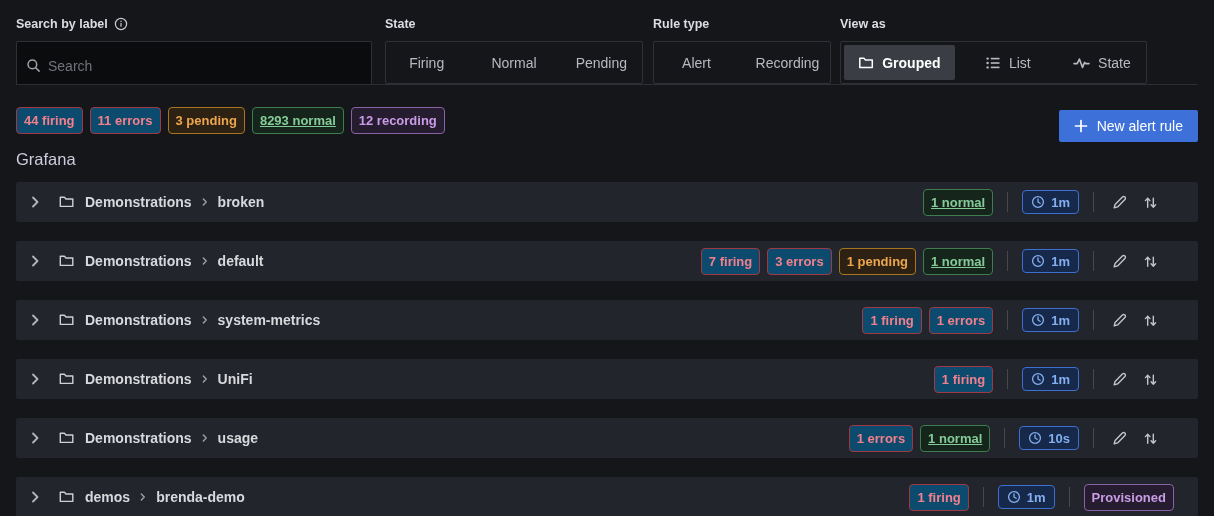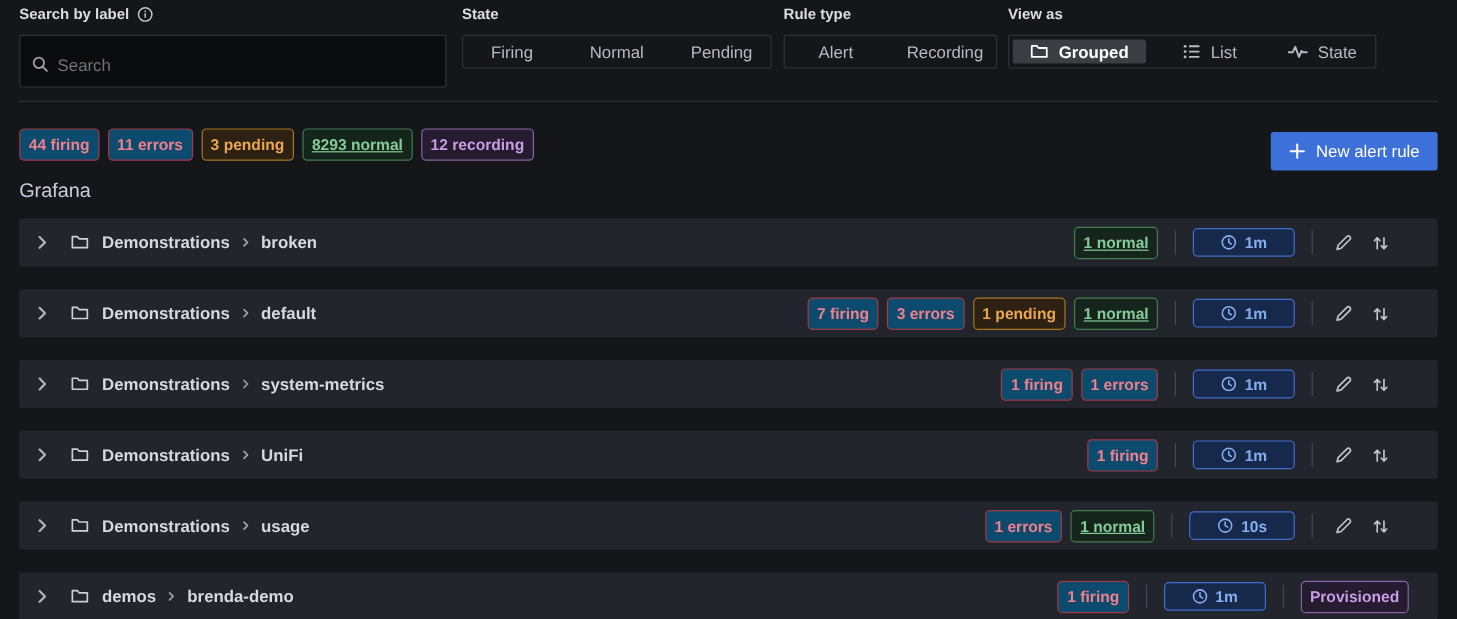--- a/index.html
+++ b/index.html
@@ -10,21 +10,21 @@
     color:#ccccdc;
   }
   .page { position:relative; width:1214px; height:516px; }
 
   
   .filter-bar { position:relative; height:84px; }
   .filter-bar::after {
     content:""; position:absolute; left:16px; right:16px; top:84px;
     height:1px; background:#2c2e33;
   }
-  .filter { position:absolute; top:4px; }
+  .filter { position:absolute; top:16px; }
   .f-search  { left:16px;  width:356px; }
   .f-state   { left:385px; width:258px; }
   .f-rule    { left:653px; width:178px; }
   .f-view    { left:840px; width:307px; }
   .filter-label {
     display:flex; align-items:center; gap:6px;
     font-size:12.5px; font-weight:700; color:#dcdde3; height:16px;
   }
   .filter-box { margin-top:9px; height:32px; }
 
@@ -32,21 +32,21 @@
     display:flex; align-items:flex-start; gap:7px; padding:16px 9px;
     background:#0b0c0e; border:1px solid #2f3136; border-radius:2px; height:44px;
   }
   .search-box input {
     flex:1; background:transparent; border:none; outline:none;
     color:#ccccdc; font-size:14px; font-family:inherit;
   }
   .search-box input::placeholder { color:#70737b; }
 
   .btn-group {
-    display:flex; align-items:stretch; height:28px; padding:3px; gap:12px;
+    display:flex; align-items:stretch; height:43px; padding:3px; gap:12px;
     background:#141619; border:1px solid #2f3136; border-radius:2px;
   }
   .group-opt {
     flex:1; display:flex; align-items:center; justify-content:center; gap:8px;
     color:#b8bac2; font-size:14px; border-radius:2px; cursor:pointer;
     background:transparent; border:none; font-family:inherit; white-space:nowrap;
   }
   .group-opt.selected { background:#3a3d44; color:#ffffff; font-weight:700; }
   .group-opt.wide { flex:1.35; }
   .opt-icon { display:flex; align-items:center; }
@@ -92,21 +92,21 @@
   }
   .folder-glyph { display:flex; align-items:center; margin-right:10px; }
   .row-title { display:flex; align-items:center; gap:9px; font-size:14px; font-weight:700; color:#d8d9dd; }
   .crumb-sep { display:flex; align-items:center; }
 
   .row-right { margin-left:auto; display:flex; align-items:center; gap:7px; }
   .vdiv { width:1px; height:20px; background:#46484e; margin:0 7px; }
   .time-badge {
     display:inline-flex; align-items:center; gap:6px;
     color:#83aef0; background:#17294a; border:1px solid #3d6fd0;
-    border-radius:4px; padding:4px 22px; font-size:13px; font-weight:700; line-height:1;
+    border-radius:4px; padding:4px 8px; font-size:13px; font-weight:700; line-height:1;
   }
   .action-icons { display:flex; align-items:center; gap:15px; margin:0 28px 0 4px; }
   .icon-btn { background:none; border:none; padding:0; display:flex; cursor:pointer; }
   .prov-badge { margin-right:12px; }
 
   svg { display:block; }
 </style>
 </head>
 <body>
 

